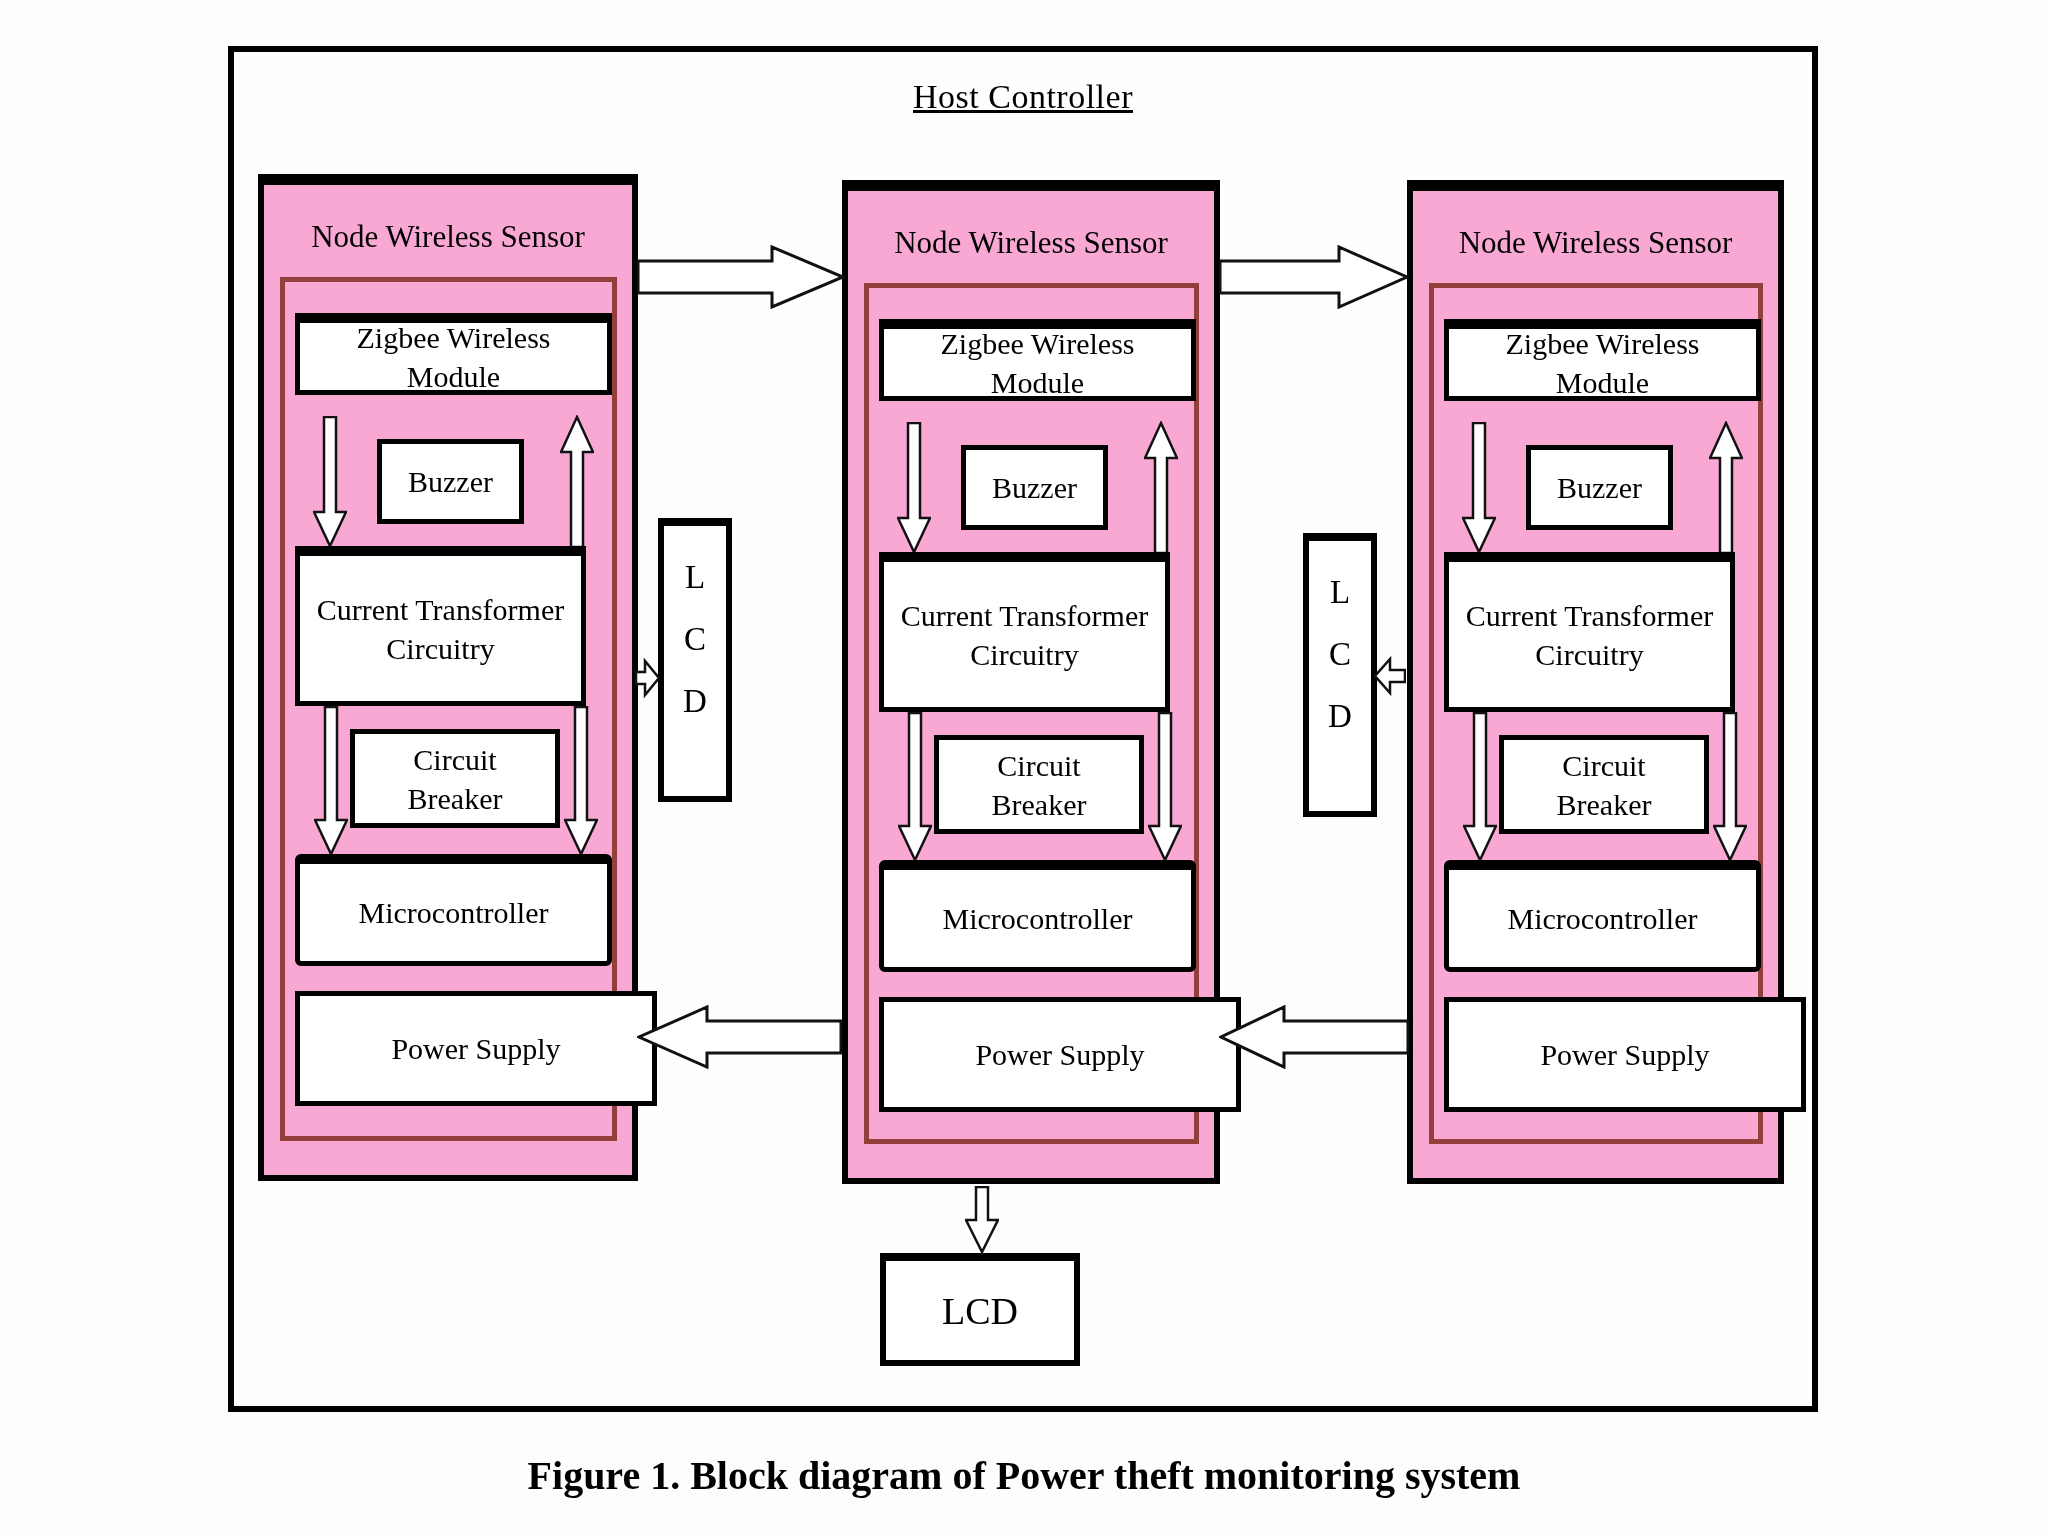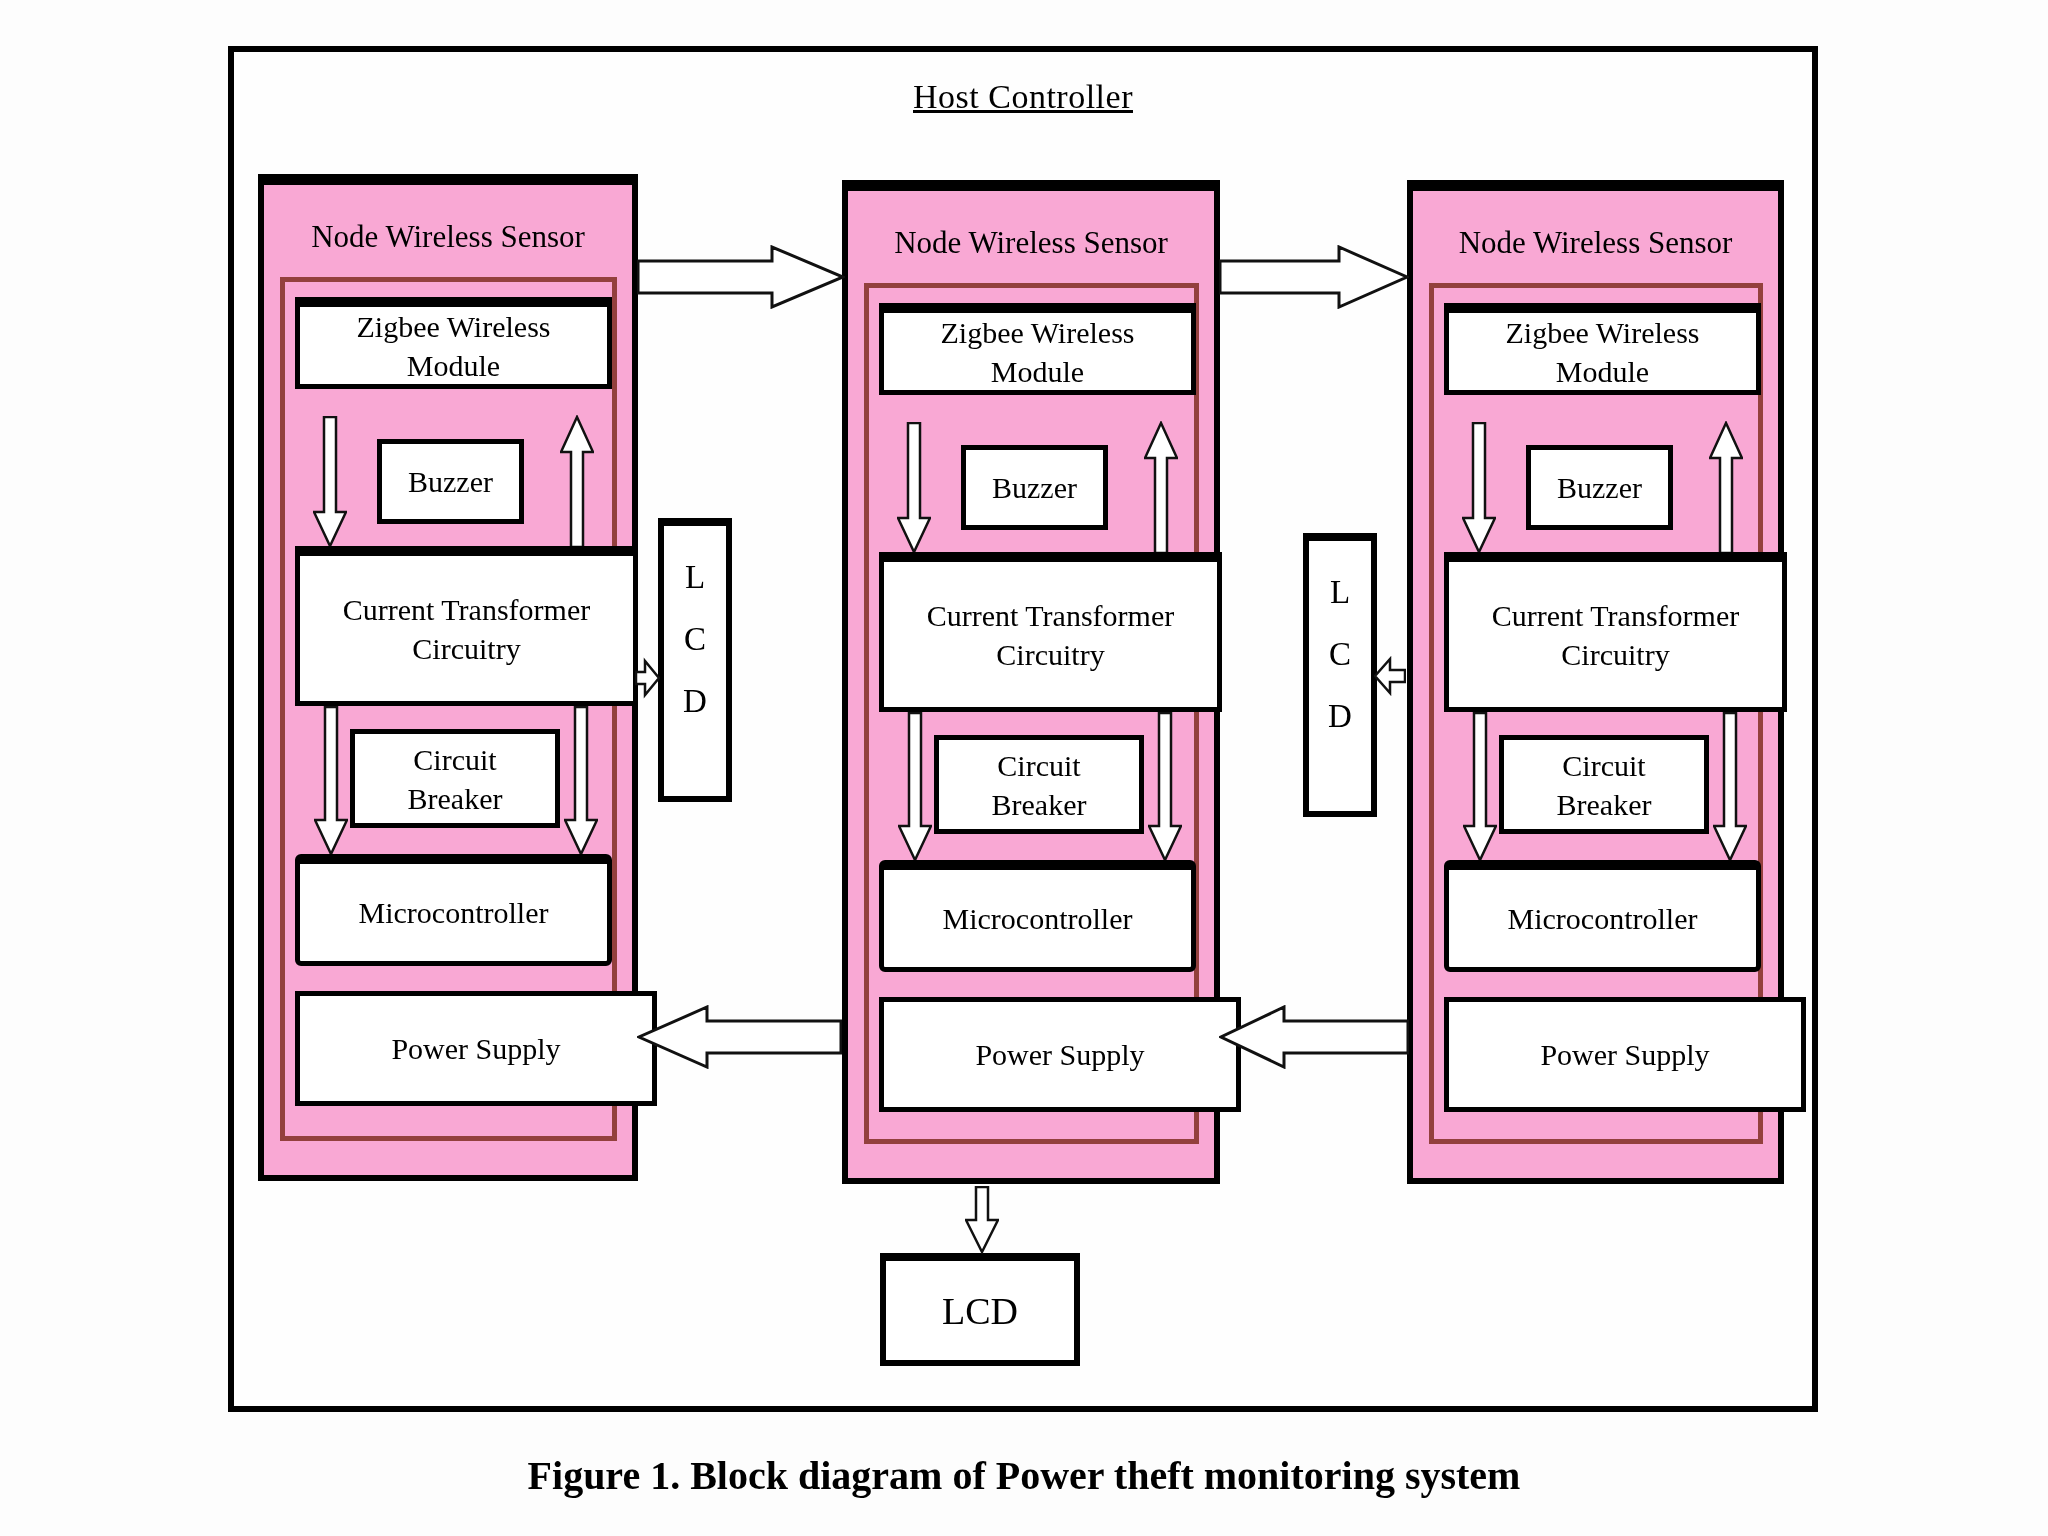--- a/index.html
+++ b/index.html
@@ -30,23 +30,23 @@
   .red-frame{
     position:absolute; left:16px; top:92px; right:15px; bottom:34px;
     border:5px solid #93403d; box-sizing:border-box;
   }
   .block{
     position:absolute; border:5px solid #000; box-sizing:border-box; background:#fff;
     display:flex; align-items:center; justify-content:center; text-align:center;
     font-size:30px; line-height:1.3; padding:0 8px;
   }
   .thick-top{border-top-width:10px;}
-  .b-zigbee {left:31px; top:112px; width:317px; height:92px;}
+  .b-zigbee {left:31px; top:128px; width:317px; height:82px;}
   .b-buzzer {left:113px; top:254px; width:147px; height:85px;}
-  .b-ct     {left:31px; top:361px; width:343px; height:160px;}
+  .b-ct     {left:31px; top:361px; width:291px; height:160px;}
   .b-breaker{left:86px; top:544px; width:210px; height:99px;}
   .b-micro  {left:31px; top:669px; width:317px; height:112px;border-radius:6px;}
   .b-power  {left:31px; top:806px; width:362px; height:115px;}
   
   .ar{position:absolute;}
   .ar-down1{left:49px;  top:231px; width:34px; height:132px;}
   .ar-up   {left:296px; top:230px; width:34px; height:133px;}
   .ar-down2{left:50px;  top:521px; width:34px; height:150px;}
   .ar-down3{left:300px; top:521px; width:34px; height:150px;}
   

